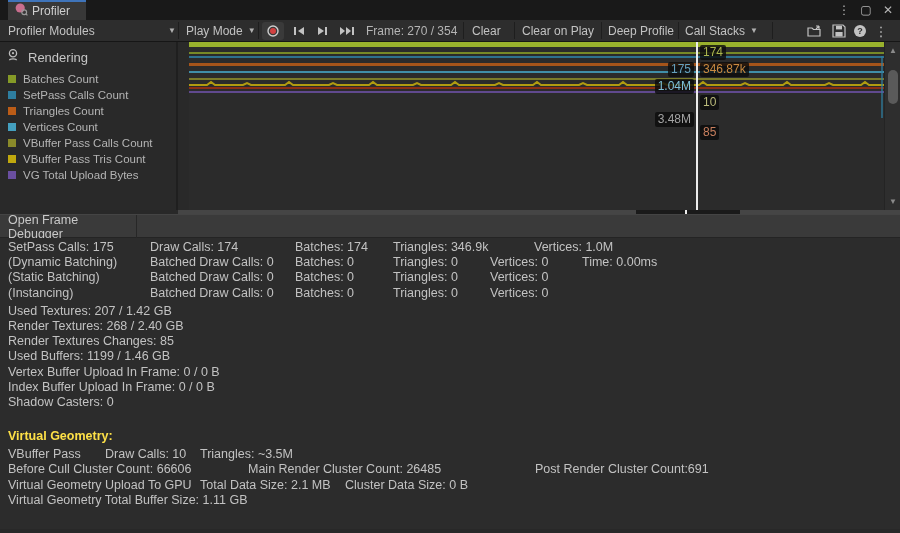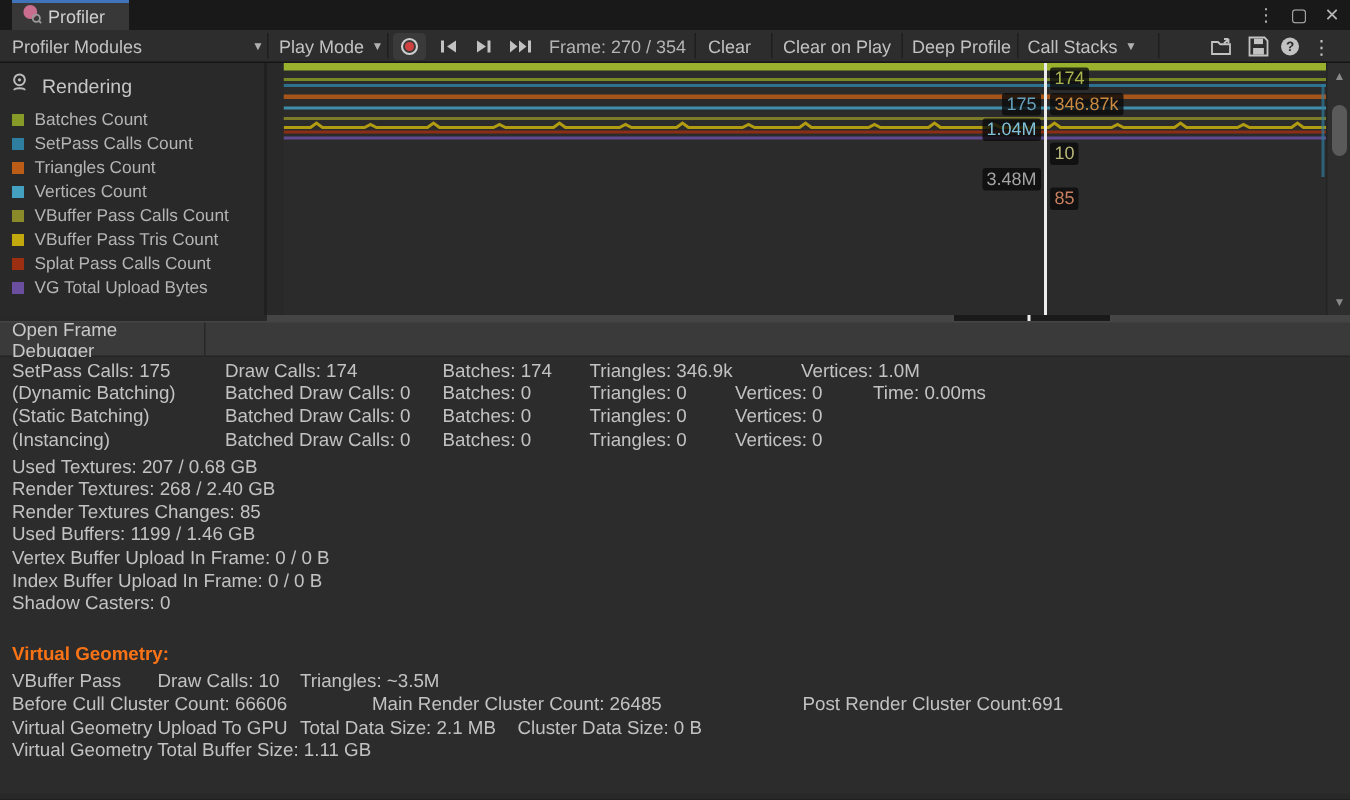--- a/index.html
+++ b/index.html
@@ -69,21 +69,21 @@
   .fd-btn { position:absolute; left:0; top:0; height:23px; width:137px; display:flex; align-items:center;
     padding-left:8px; font-size:12.5px; color:#c8c8c8; border-right:1px solid #272727; }
 
   
   .details { position:absolute; left:0; top:238px; width:900px; height:291px; background:#2c2c2c;
     color:#c2c2c2; font-size:12.5px; padding:2px 0 0 8px; }
   .row { line-height:15.2px; white-space:nowrap; }
   .row span { display:inline-block; white-space:nowrap; vertical-align:top; }
   .cA{width:142px;} .cB{width:145px;} .cC{width:98px;} .cD{width:97px;} .cD1{width:141px;} .cE{width:92px;}
   .memory { margin-top:3px; }
-  .vg-title { margin-top:19px; font-weight:bold; color:#f97316; line-height:15px; }
+  .vg-title { margin-top:19px; font-weight:bold; color:#fde047; line-height:15px; }
   .vg { margin-top:3px; }
   .vA{width:97px;} .vB{width:95px;}
   .wA{width:240px;} .wB{width:287px;}
   .xA{width:192px;} .xB{width:145px;}
 </style>
 </head>
 <body>
 
 <div class="window">
 
@@ -210,24 +210,20 @@
         </div>
         <div class="legend-item">
           <span class="swatch" style="background-color: rgb(138, 138, 42);"></span>
           <span class="legend-label">VBuffer Pass Calls Count</span>
         </div>
         <div class="legend-item">
           <span class="swatch" style="background-color: rgb(192, 168, 14);"></span>
           <span class="legend-label">VBuffer Pass Tris Count</span>
         </div>
         <div class="legend-item">
-          <span class="swatch" style="background-color: rgb(156, 47, 18);"></span>
-          <span class="legend-label">Splat Pass Calls Count</span>
-        </div>
-        <div class="legend-item">
           <span class="swatch" style="background-color: rgb(106, 79, 160);"></span>
           <span class="legend-label">VG Total Upload Bytes</span>
         </div>
       </div>
     </div>
 
     <div class="chart">
       <div class="cline topband" style="background-color: rgb(133, 154, 39);"></div>
       <div class="cline l-batches" style="background-color: rgb(133, 154, 39);"></div>
       <div class="cline l-setpass" style="background-color: rgb(46, 126, 160);"></div>
@@ -279,21 +275,21 @@
     <div class="row">
       <span class="cA">(Dynamic Batching)</span><span class="cB">Batched Draw Calls: 0</span><span class="cC">Batches: 0</span><span class="cD">Triangles: 0</span><span class="cE">Vertices: 0</span><span>Time: 0.00ms</span>
     </div>
     <div class="row">
       <span class="cA">(Static Batching)</span><span class="cB">Batched Draw Calls: 0</span><span class="cC">Batches: 0</span><span class="cD">Triangles: 0</span><span class="cE">Vertices: 0</span><span></span>
     </div>
     <div class="row">
       <span class="cA">(Instancing)</span><span class="cB">Batched Draw Calls: 0</span><span class="cC">Batches: 0</span><span class="cD">Triangles: 0</span><span class="cE">Vertices: 0</span><span></span>
     </div>
     <div class="memory">
-      <div class="row">Used Textures: 207 / 0.68 GB</div>
+      <div class="row">Used Textures: 207 / 1.42 GB</div>
       <div class="row">Render Textures: 268 / 2.40 GB</div>
       <div class="row">Render Textures Changes: 85</div>
       <div class="row">Used Buffers: 1199 / 1.46 GB</div>
       <div class="row">Vertex Buffer Upload In Frame: 0 / 0 B</div>
       <div class="row">Index Buffer Upload In Frame: 0 / 0 B</div>
       <div class="row">Shadow Casters: 0</div>
     </div>
     <div class="vg-title">Virtual Geometry:</div>
     <div class="vg">
       <div class="row">

